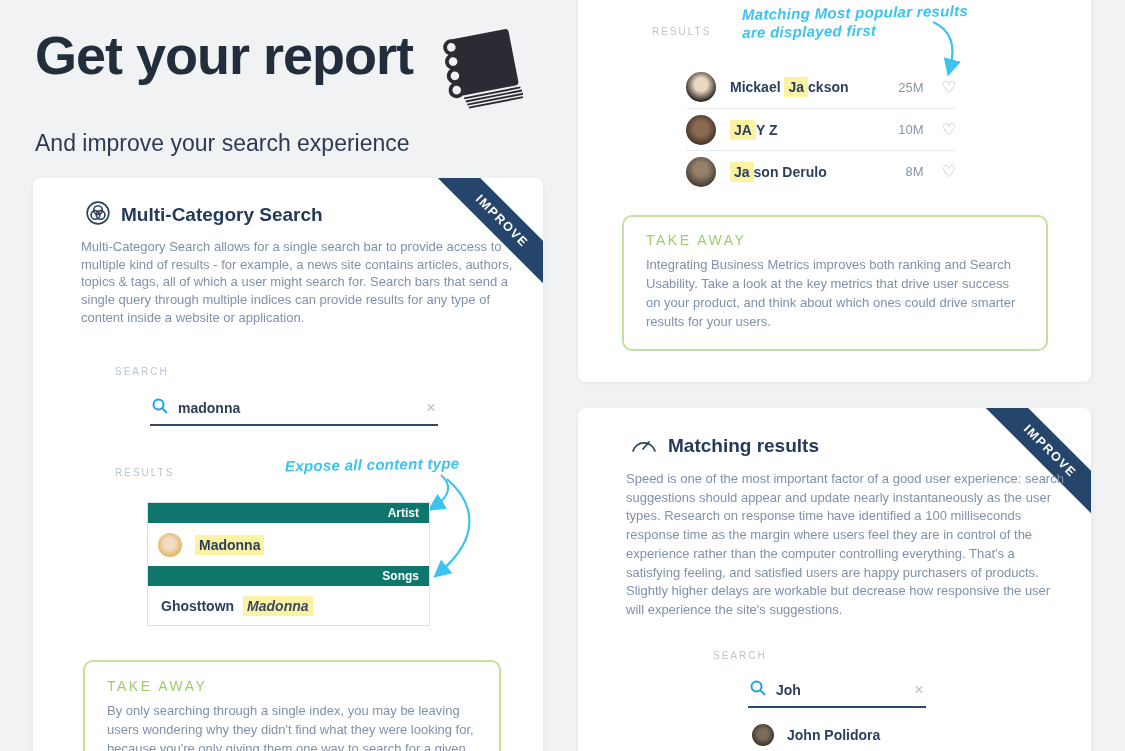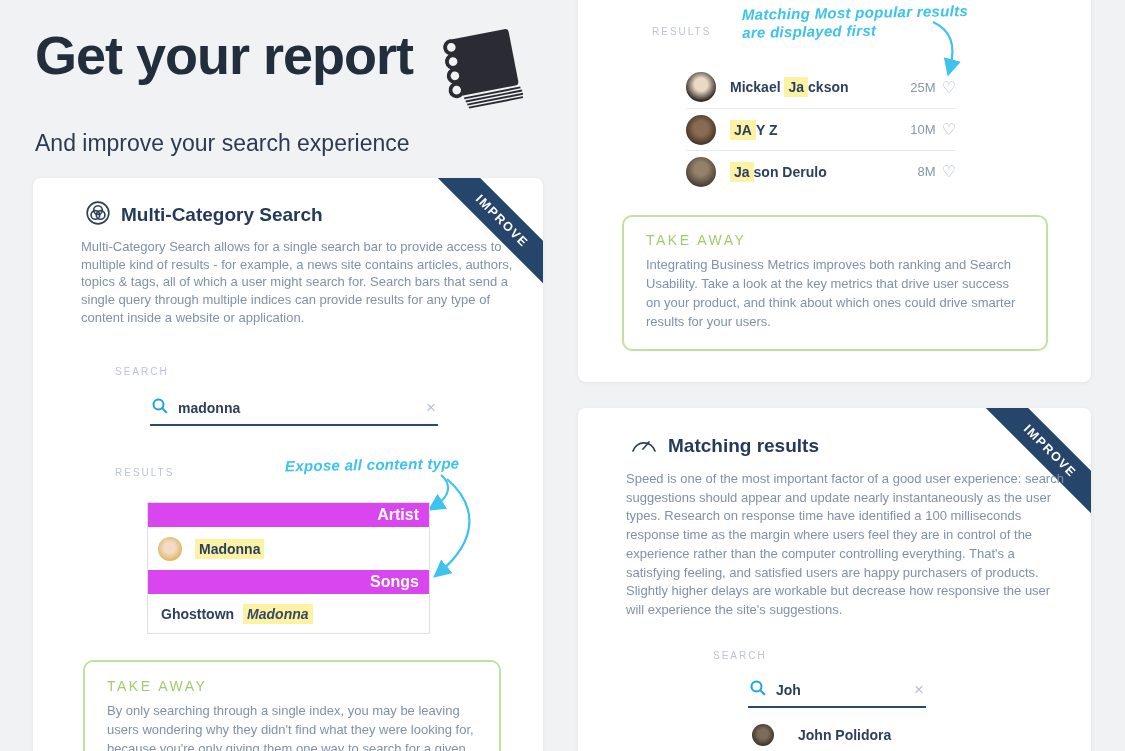--- a/index.html
+++ b/index.html
@@ -44,48 +44,48 @@
   .takeaway { position:absolute; border:2px solid #c3e19e; border-radius:10px; background:#fff; }
   .tk-title { font-size:14px; letter-spacing:2.5px; color:#a2cc6b; margin-bottom:8px; }
   .tk-text { font-size:13px; line-height:1.45; color:#8091a9; }
   
   #card-popular { left:578px; top:-28px; width:513px; height:410px; }
   #card-popular .rows { position:absolute; left:108px; top:94px; width:270px; }
   .p-row { display:flex; align-items:center; height:42px; }
   .p-row + .p-row { border-top:1px solid #e7eaee; }
   .p-row .avatar { width:30px; height:30px; margin-right:14px; }
   .p-name { font-size:14px; font-weight:700; color:#2b3f5e; flex:1; }
-  .p-right { display:flex; align-items:center; gap:6px; }
+  .p-right { display:flex; align-items:center; gap:18px; }
   .p-count { font-size:13px; color:#8795a9; }
   .p-heart { font-size:16px; color:#a9b4c3; cursor:pointer; }
   .av-mj { background:radial-gradient(circle at 50% 42%, #ecd9c4 28%, #2a2422 72%); }
   .av-jayz { background:radial-gradient(circle at 50% 45%, #8a6a50 32%, #3a2d22 78%); }
   .av-jason { background:radial-gradient(circle at 50% 40%, #95816a 28%, #4a4038 72%); }
   .av-madonna { background:radial-gradient(circle at 48% 45%, #f3dcc5 30%, #dfb257 75%); }
   .av-john { background:radial-gradient(circle at 50% 45%, #7a6c59 30%, #332c26 78%); }
   
   #card-multi { left:33px; top:178px; width:510px; height:645px; }
   #card-multi .card-head { left:52px; top:22px; }
   #card-multi .body-text { left:48px; top:60px; width:432px; }
   #card-multi .searchbar { left:117px; top:220px; width:288px; }
   #card-multi .panel { position:absolute; left:114px; top:324px; width:283px; border:1px solid #dde1e6; }
-  .cat-bar { background:#d946ef; color:#fff; font-size:16px; font-weight:700; text-align:right; padding:3px 10px; }
+  .cat-bar { background:#0f766e; color:#fff; font-size:12px; font-weight:700; text-align:right; padding:3px 10px; }
   .item-row { display:flex; align-items:center; height:43px; padding-left:10px; background:#fff; }
   .item-row .avatar { width:24px; height:24px; margin-right:13px; }
   .item-name { font-size:14px; font-weight:700; color:#2b3f5e; }
   .song-row { height:39px; padding-left:13px; }
   .song-title { font-size:14px; font-weight:700; color:#2b3f5e; margin-right:9px; }
   .song-artist { font-size:14px; font-weight:700; font-style:italic; color:#3a4a63; }
   #card-multi .takeaway { left:50px; top:482px; width:418px; padding:16px 22px 20px 22px; }
   
   #card-instant { left:578px; top:408px; width:513px; height:420px; }
   #card-instant .card-head { left:52px; top:25px; }
   #card-instant .body-text { left:48px; top:62px; width:438px; line-height:1.44; }
   #card-instant .searchbar { left:170px; top:272px; width:178px; }
-  #card-instant .i-row { position:absolute; left:174px; top:316px; display:flex; align-items:center; gap:24px; }
+  #card-instant .i-row { position:absolute; left:174px; top:316px; display:flex; align-items:center; gap:13px; }
   #card-instant .i-row .avatar { width:22px; height:22px; }
   #card-instant .i-name { font-size:14px; font-weight:700; color:#2b3f5e; }
   .arrow-svg { position:absolute; pointer-events:none; }
 </style>
 </head>
 <body>
 
 <div class="report-header">
   <div class="rh-row">
     <div class="rh-title">Get your report</div>

